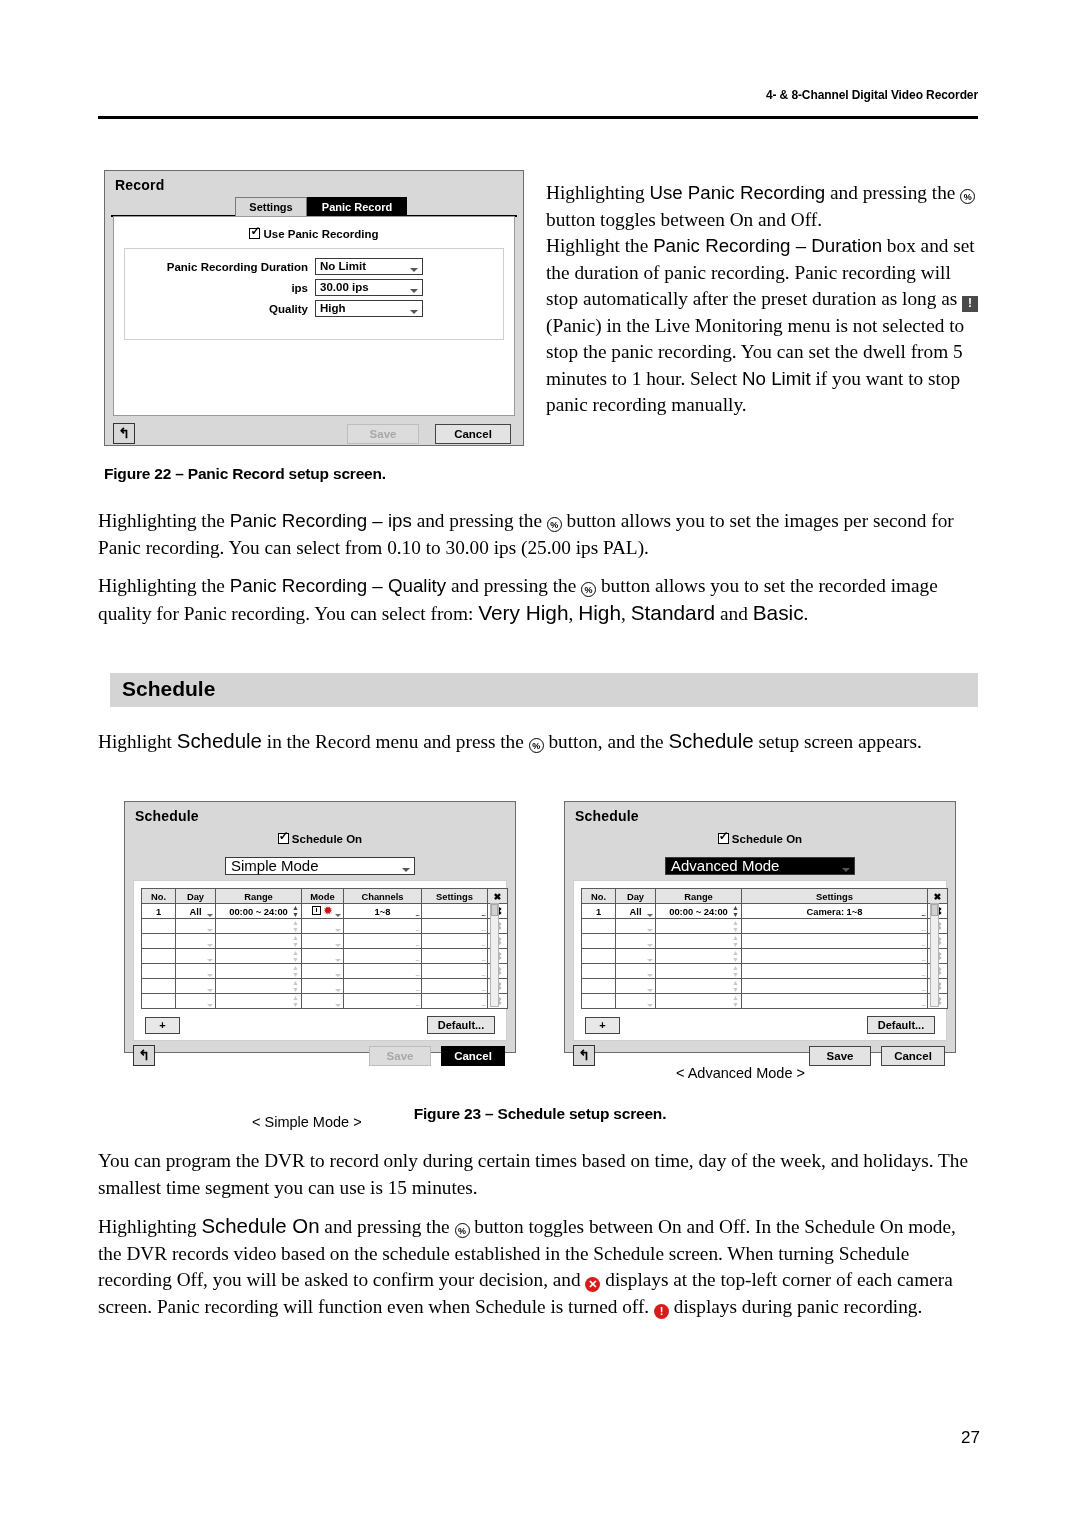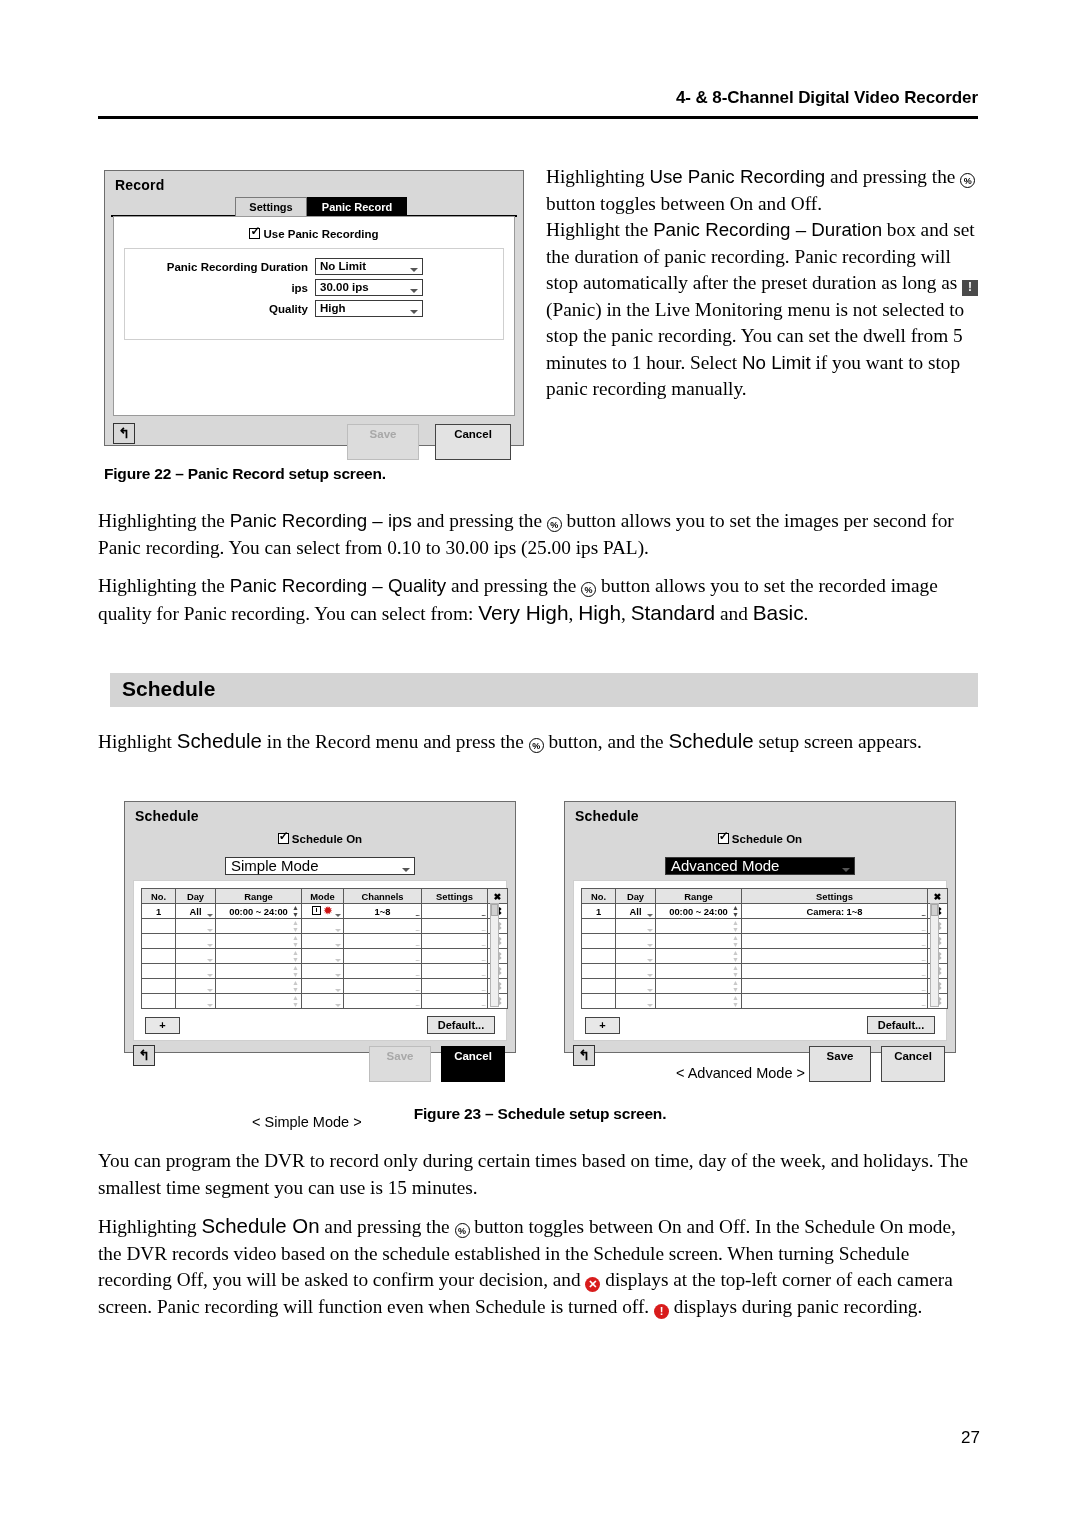--- a/index.html
+++ b/index.html
@@ -12,21 +12,21 @@
     position: relative;
     overflow: hidden;
   }
   .page { position: relative; width: 1080px; height: 1529px; }
 
   
   .hdr {
     position: absolute; left: 98px; top: 88px; width: 880px;
     text-align: right;
     font-family: "Liberation Sans", sans-serif;
-    font-size: 17px; font-weight: 600; letter-spacing: -0.1px;
+    font-size: 12px; font-weight: 600; letter-spacing: -0.1px;
   }
   .hdr-rule {
     position: absolute; left: 98px; top: 116px; width: 880px; height: 3px;
     background: #000;
   }
 
   
   .ser { font-family: "Liberation Serif", serif; }
   .ui  { font-family: "Liberation Sans", sans-serif; font-size: 0.97em; }
   p.body {
@@ -48,21 +48,21 @@
     vertical-align: -2px;
   }
   .red-x, .red-bang {
     display: inline-block; width: 15px; height: 15px; line-height: 14px;
     background: #d81c1c; color: #fff; border-radius: 50%;
     text-align: center; font-family: "Liberation Sans", sans-serif;
     font-size: 11px; font-weight: 700; vertical-align: -2px;
   }
 
   
-  #right-col { position: absolute; left: 546px; top: 164px; width: 434px; }
+  #right-col { position: absolute; left: 546px; top: 180px; width: 434px; }
   #right-col p.body + p.body { }
 
   
   .dlg {
     background: #d8d8d8;
     border: 1.5px solid #6d6d6d;
     font-family: "Liberation Sans", sans-serif;
     color: #000;
     position: absolute;
   }
@@ -110,21 +110,21 @@
     width: 0; height: 0; border-left: 4px solid transparent;
     border-right: 4px solid transparent; border-top: 4px solid #555;
   }
   .dlg-footer { position: relative; height: 38px; }
   .back-btn {
     position: absolute; left: 8px; top: 7px; width: 22px; height: 21px;
     border: 1.5px solid #333; background: #d8d8d8;
     font-size: 14px; line-height: 18px; text-align: center; font-weight: 700;
   }
   .btn {
-    position: absolute; top: 8px; height: 36px; line-height: 18px;
+    position: absolute; top: 8px; height: 20px; line-height: 18px;
     font-size: 11.5px; font-weight: 700; text-align: center;
     border: 1.4px solid #444; background: #e3e3e3;
   }
   .btn.disabled { color: #a8a8a8; border-color: #bdbdbd; background: #dcdcdc; }
   .btn.dark { background: #000; color: #fff; border-color: #000; }
 
   .figcap {
     position: absolute; font-family: "Liberation Sans", sans-serif;
     font-size: 15.5px; font-weight: 700; letter-spacing: -.2px;
   }

